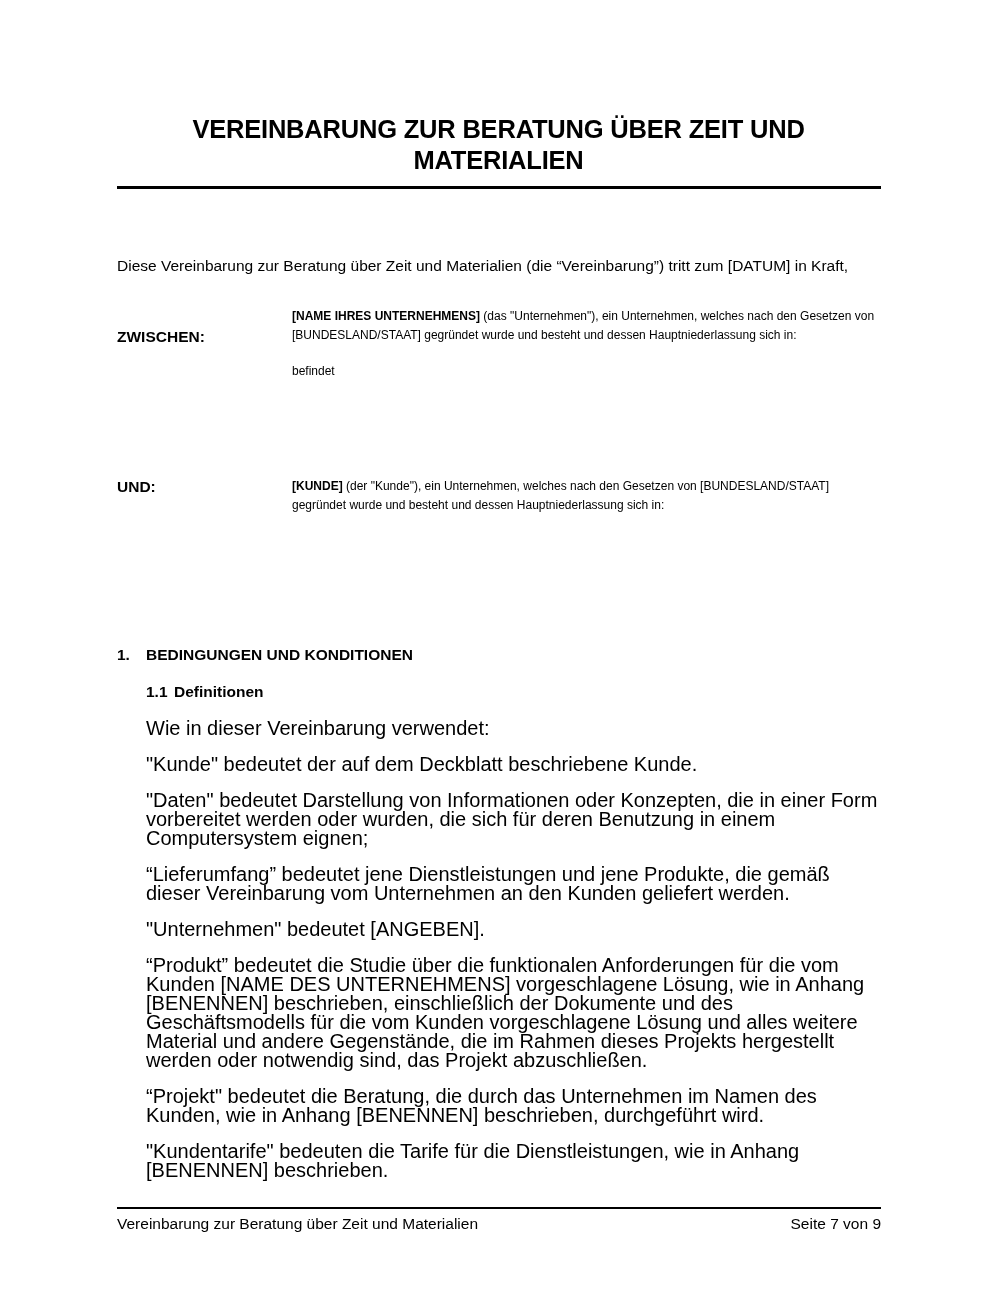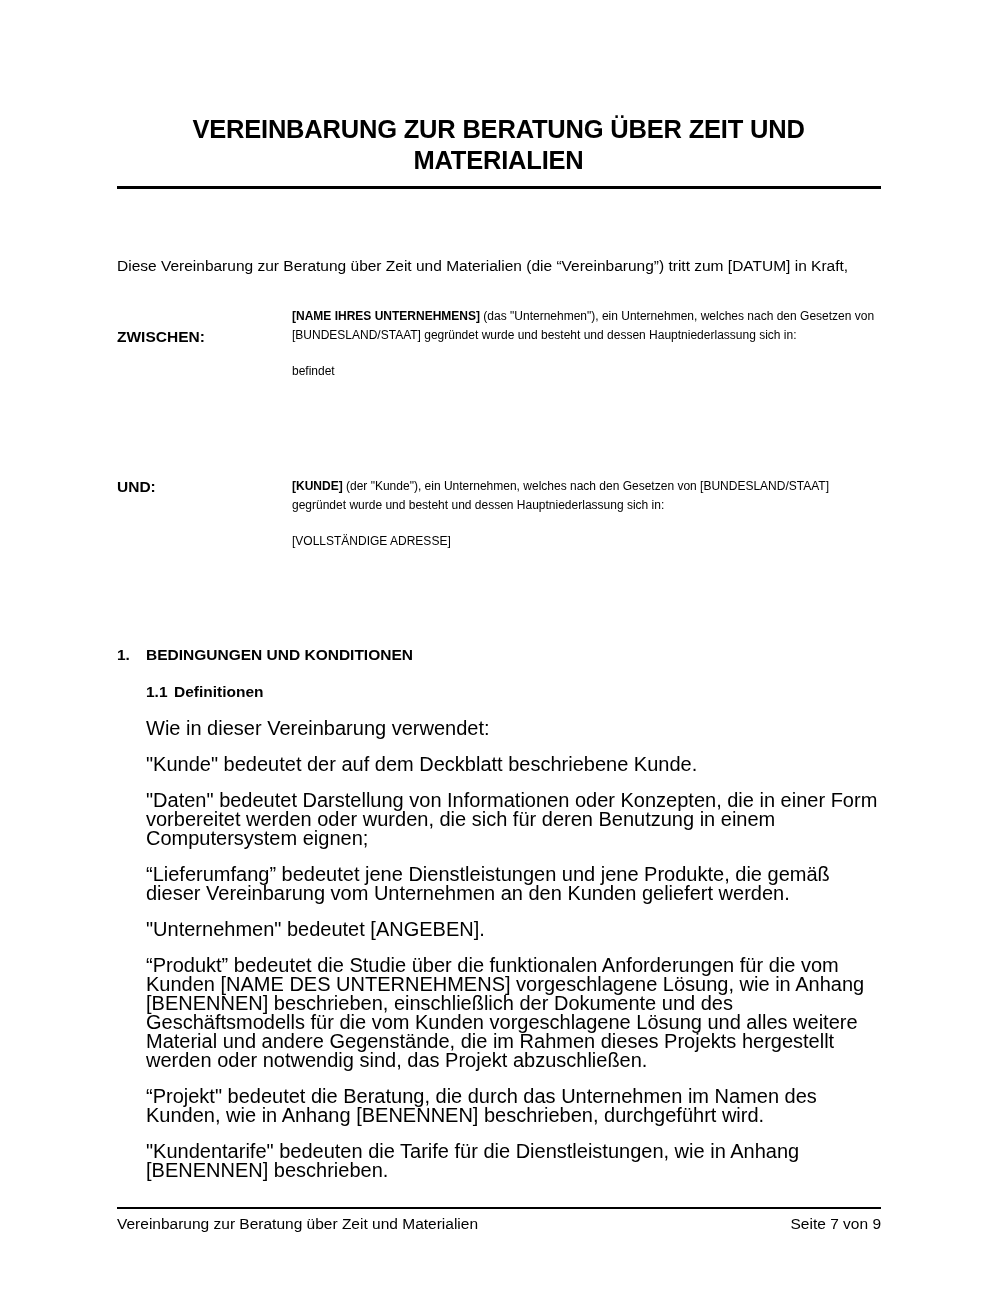--- a/index.html
+++ b/index.html
@@ -138,21 +138,20 @@
 
   <div class="party-label" style="top:307px;margin-top:20px;">ZWISCHEN:</div>
   <div class="party-body" style="top:307px;">
     <p><span class="bold">[NAME IHRES UNTERNEHMENS]</span><span> (das "Unternehmen"), ein Unternehmen, welches nach den Gesetzen von [BUNDESLAND/STAAT] gegründet wurde und besteht und dessen Hauptniederlassung sich in:</span></p>
     <p>befindet</p>
   </div>
 
   <div class="party-label" style="top:477px;">UND:</div>
   <div class="party-body" style="top:477px;">
     <p><span class="bold">[KUNDE]</span><span> (der "Kunde"), ein Unternehmen, welches nach den Gesetzen von [BUNDESLAND/STAAT] gegründet wurde und besteht und dessen Hauptniederlassung sich in:</span></p>
-    <p>[VOLLSTÄNDIGE ADRESSE]</p>
   </div>
 
   <div class="section-heading">
     <span class="num">1.</span>
     <span>BEDINGUNGEN UND KONDITIONEN</span>
   </div>
 
   <div class="subsection-heading">
     <span class="num">1.1</span>
     <span>Definitionen</span>

